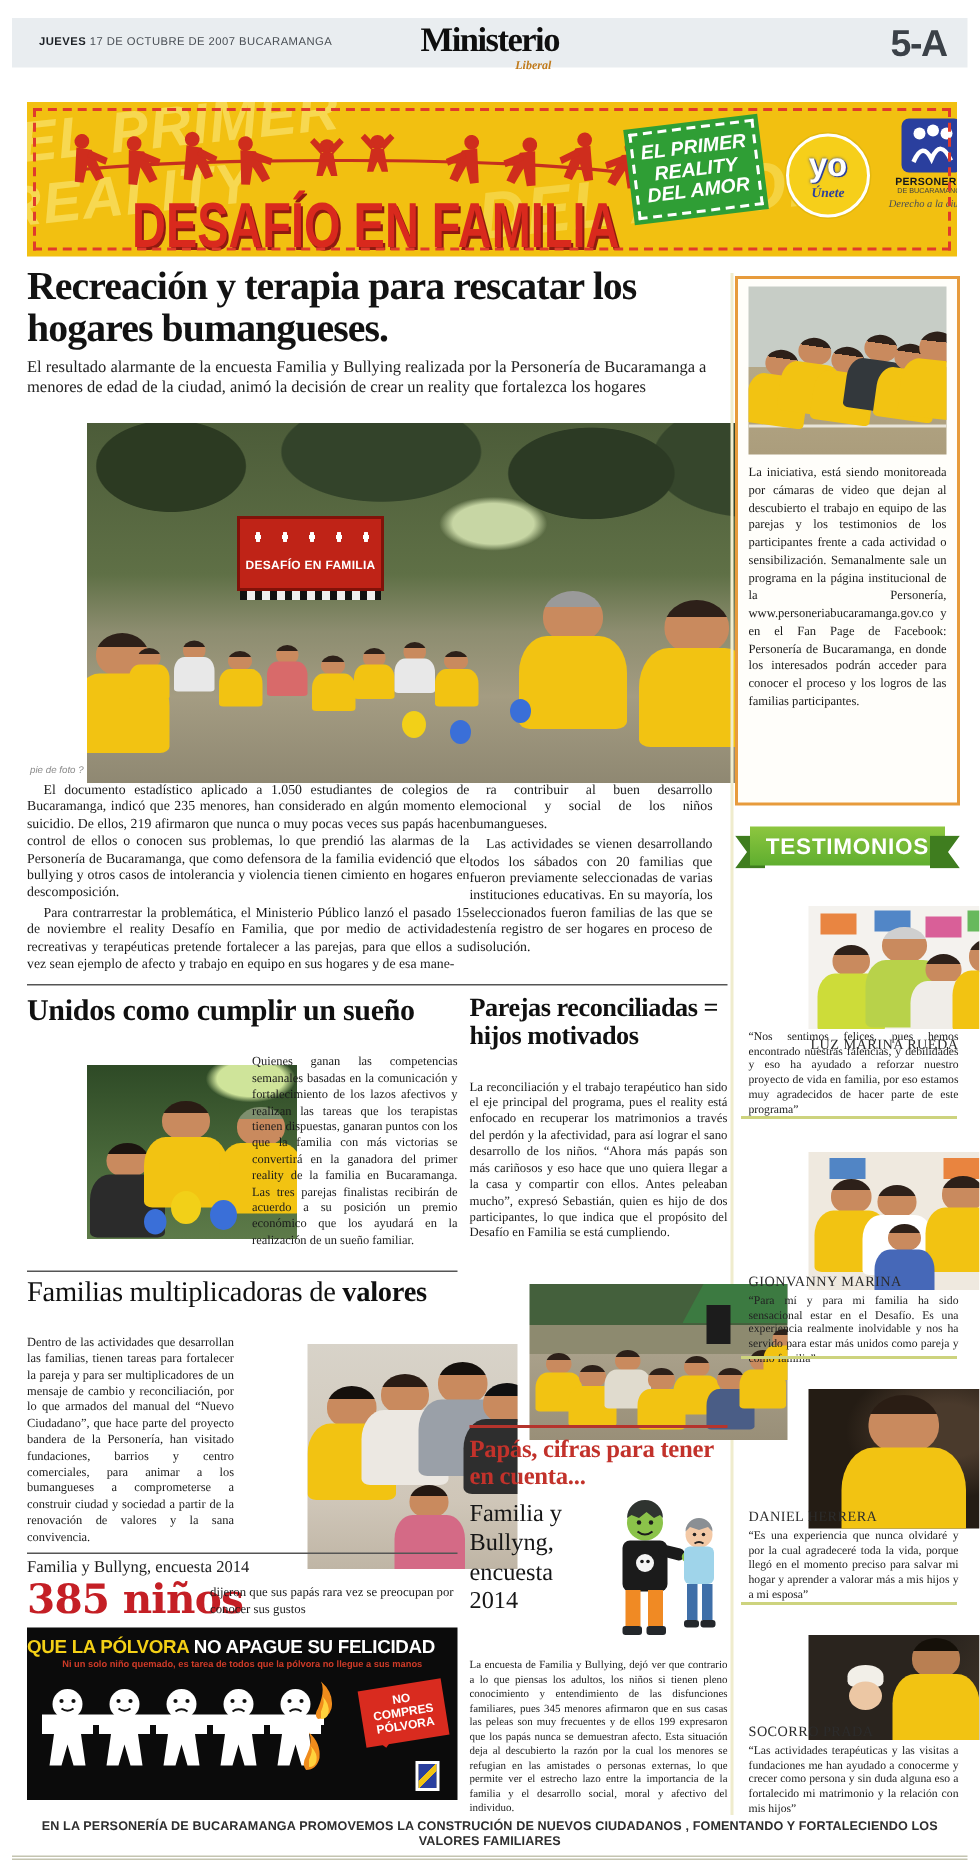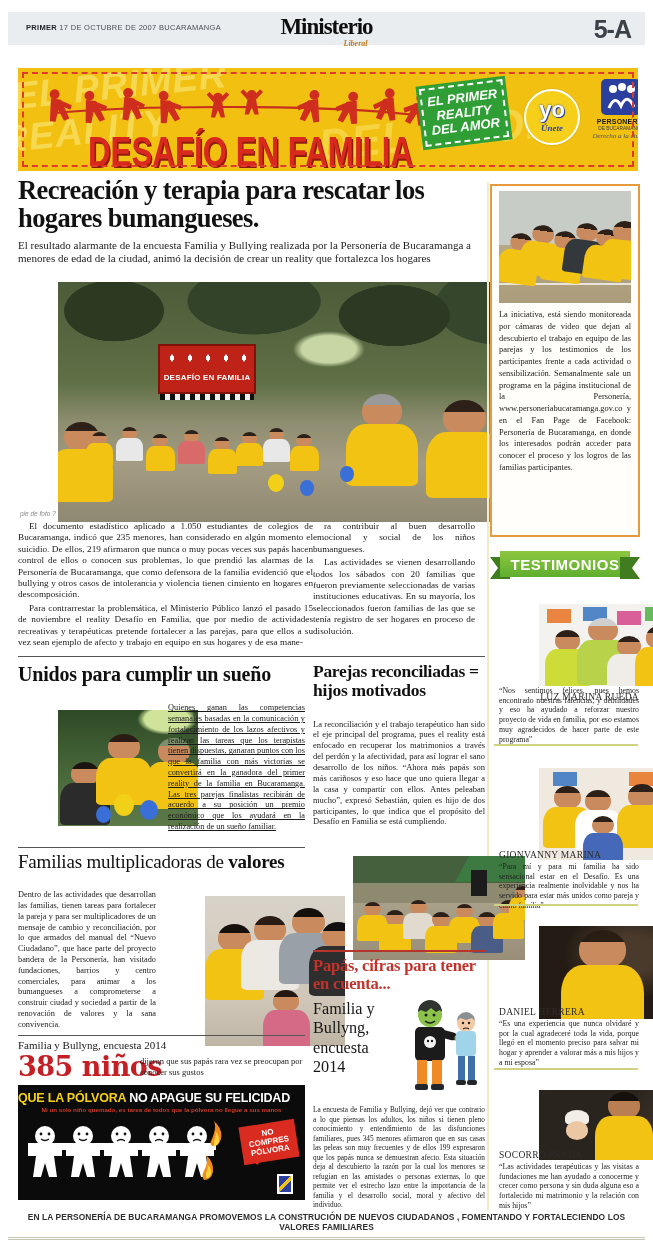--- a/index.html
+++ b/index.html
@@ -85,21 +85,21 @@
   .rule{position:absolute;border:none;border-top:1px solid #555;margin:0;}
   .r-main{left:18px;top:656px;width:467px;}
   .vsep{position:absolute;left:486.5px;top:182px;width:2px;height:1028px;background:#efeccd;}
 
   
   .h-sec{position:absolute;margin:0;font:700 20px "Liberation Serif",serif;color:#101010;letter-spacing:-.2px;}
   .h-sueno{left:18px;top:663px;}
   .ph-sueno{left:18px;top:694px;width:140px;height:116px;
       background:radial-gradient(50px 26px at 78% 8%,#cfe49a 45%,transparent 60%),
                  linear-gradient(180deg,#2e4a26,#49683a 55%,#5d7a49);}
-  .t-sueno{position:absolute;left:168px;top:695px;width:137px;font-size:8.3px;line-height:1.3;text-align:justify;text-decoration:underline;}
+  .t-sueno{position:absolute;left:168px;top:695px;width:137px;font-size:8.3px;line-height:1.3;text-align:justify;}
   .r-left1{left:18px;top:847px;width:287px;}
   .h-valores{left:18px;top:851px;font-weight:400;font-size:19px;}
   .h-valores b{font-weight:800;}
   .t-valores{position:absolute;left:18px;top:882px;width:138px;font-size:8.3px;line-height:1.3;text-align:justify;}
   .ph-valores{left:165px;top:880px;width:140px;height:150px;
       background:linear-gradient(180deg,#d8d3c9,#cfc6b8 70%,#bfb5a5);}
   .r-left2{left:18px;top:1035px;width:287px;}
   .kicker{position:absolute;left:18px;top:1039px;font:11px "Liberation Serif",serif;color:#202020;}
   .stat-num{position:absolute;left:18px;top:1051px;font:900 27px "DejaVu Serif",serif;color:#c41f25;letter-spacing:-.5px;}
   .stat-text{position:absolute;left:140px;top:1056px;width:168px;font:8.5px "Liberation Serif",serif;line-height:1.25;color:#1a1a1a;}
@@ -166,21 +166,21 @@
       font:800 8.4px "Liberation Sans",sans-serif;color:#2e2e2e;letter-spacing:.1px;
       padding-bottom:5px;border-bottom:3px double #c4c4b0;}
 </style>
 </head>
 <body>
 
 <div id="page" data-interactable="false">
 
   <header class="masthead" data-interactable="false">
     <div class="m-date" data-interactable="false">
-      <b data-interactable="false">PRIMER</b>
+      <b data-interactable="false">JUEVES</b>
       <span data-interactable="false">17 DE OCTUBRE DE 2007 BUCARAMANGA</span>
     </div>
     <div class="brand" data-interactable="false">
       <span class="brand-main" data-interactable="false">Ministerio</span>
       <span class="brand-sub" data-interactable="false">Liberal</span>
     </div>
     <div class="pageno" data-interactable="false">5-A</div>
   </header>
 
   <section class="banner" data-interactable="false">
@@ -273,21 +273,21 @@
     </div>
     <div class="bcol2" data-interactable="false">
       <p data-interactable="false">ra contribuir al buen desarrollo emocional y social de los niños bumangueses.</p>
       <p data-interactable="false">Las actividades se vienen desarrollando todos los sábados con 20 familias que fueron previamente seleccionadas de varias instituciones educativas. En su mayoría, los seleccionados fueron familias de las que se tenía registro de ser hogares en proceso de disolución.</p>
     </div>
   </div>
 
   <hr class="rule r-main" data-interactable="false">
   <div class="vsep" data-interactable="false"></div>
 
-  <h3 class="h-sec h-sueno" data-interactable="false">Unidos para cumplir un sueño</h3>
+  <h3 class="h-sec h-sueno" data-interactable="false">Unidos como cumplir un sueño</h3>
   <figure class="ph ph-sueno" data-interactable="false">
     <i class="pp" style="--s:55;left:2px;top:52px;--shirt:#2b2b2b;--hair:#1c1410;" data-interactable="false"></i>
     <i class="pp" style="--s:62;left:38px;top:24px;--hair:#2a1c14;" data-interactable="false"></i>
     <i class="pp" style="--s:62;left:88px;top:28px;--hair:#7e8f6e;" data-interactable="false"></i>
     <span class="bl" style="left:56px;top:84px;width:20px;height:22px;background:#f2d018;" data-interactable="false"></span>
     <span class="bl" style="left:82px;top:90px;width:18px;height:20px;background:#3a6fd8;" data-interactable="false"></span>
     <span class="bl" style="left:38px;top:96px;width:15px;height:17px;background:#3a6fd8;" data-interactable="false"></span>
   </figure>
   <p class="t-sueno" data-interactable="false">Quienes ganan las competencias semanales basadas en la comunicación y fortalecimiento de los lazos afectivos y realizan las tareas que los terapistas tienen dispuestas, ganaran puntos con los que la familia con más victorias se convertirá en la ganadora del primer reality de la familia en Bucaramanga. Las tres parejas finalistas recibirán de acuerdo a su posición un premio económico que los ayudará en la realización de un sueño familiar.</p>
 

